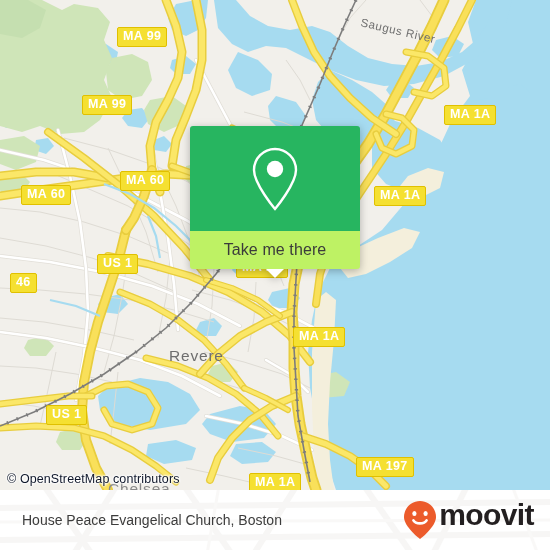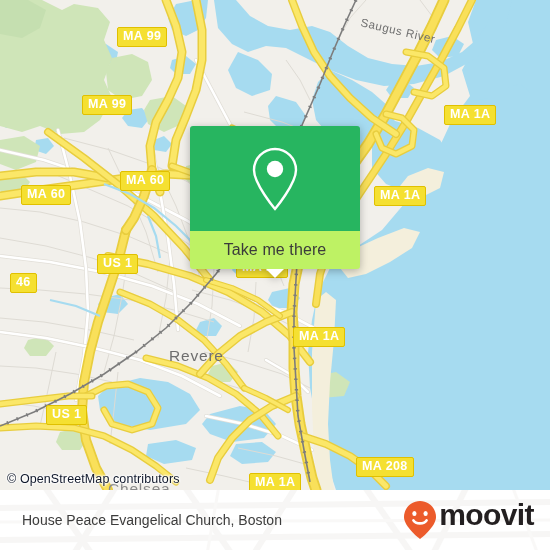--- a/index.html
+++ b/index.html
@@ -399,21 +399,21 @@
         <div style="position: absolute; left: 117px; top: 27px; background: rgb(245, 224, 49); color: rgb(255, 255, 255); border: 1.5px solid rgb(224, 192, 0); border-radius: 2px; padding: 1px 5px 2px; font-size: 12.5px; font-weight: bold; font-family: &quot;Liberation Sans&quot;, sans-serif; letter-spacing: 0.4px; line-height: 15px; white-space: nowrap; z-index: 20;">MA 99</div>
         <div style="position: absolute; left: 82px; top: 95px; background: rgb(245, 224, 49); color: rgb(255, 255, 255); border: 1.5px solid rgb(224, 192, 0); border-radius: 2px; padding: 1px 5px 2px; font-size: 12.5px; font-weight: bold; font-family: &quot;Liberation Sans&quot;, sans-serif; letter-spacing: 0.4px; line-height: 15px; white-space: nowrap; z-index: 20;">MA 99</div>
         <div style="position: absolute; left: 120px; top: 171px; background: rgb(245, 224, 49); color: rgb(255, 255, 255); border: 1.5px solid rgb(224, 192, 0); border-radius: 2px; padding: 1px 5px 2px; font-size: 12.5px; font-weight: bold; font-family: &quot;Liberation Sans&quot;, sans-serif; letter-spacing: 0.4px; line-height: 15px; white-space: nowrap; z-index: 20;">MA 60</div>
         <div style="position: absolute; left: 21px; top: 185px; background: rgb(245, 224, 49); color: rgb(255, 255, 255); border: 1.5px solid rgb(224, 192, 0); border-radius: 2px; padding: 1px 5px 2px; font-size: 12.5px; font-weight: bold; font-family: &quot;Liberation Sans&quot;, sans-serif; letter-spacing: 0.4px; line-height: 15px; white-space: nowrap; z-index: 20;">MA 60</div>
         <div style="position: absolute; left: 97px; top: 254px; background: rgb(245, 224, 49); color: rgb(255, 255, 255); border: 1.5px solid rgb(224, 192, 0); border-radius: 2px; padding: 1px 5px 2px; font-size: 12.5px; font-weight: bold; font-family: &quot;Liberation Sans&quot;, sans-serif; letter-spacing: 0.4px; line-height: 15px; white-space: nowrap; z-index: 20;">US 1</div>
         <div style="position: absolute; left: 10px; top: 273px; background: rgb(245, 224, 49); color: rgb(255, 255, 255); border: 1.5px solid rgb(224, 192, 0); border-radius: 2px; padding: 1px 5px 2px; font-size: 12.5px; font-weight: bold; font-family: &quot;Liberation Sans&quot;, sans-serif; letter-spacing: 0.4px; line-height: 15px; white-space: nowrap; z-index: 20;">46</div>
         <div style="position: absolute; left: 46px; top: 405px; background: rgb(245, 224, 49); color: rgb(255, 255, 255); border: 1.5px solid rgb(224, 192, 0); border-radius: 2px; padding: 1px 5px 2px; font-size: 12.5px; font-weight: bold; font-family: &quot;Liberation Sans&quot;, sans-serif; letter-spacing: 0.4px; line-height: 15px; white-space: nowrap; z-index: 20;">US 1</div>
         <div style="position: absolute; left: 444px; top: 105px; background: rgb(245, 224, 49); color: rgb(255, 255, 255); border: 1.5px solid rgb(224, 192, 0); border-radius: 2px; padding: 1px 5px 2px; font-size: 12.5px; font-weight: bold; font-family: &quot;Liberation Sans&quot;, sans-serif; letter-spacing: 0.4px; line-height: 15px; white-space: nowrap; z-index: 20;">MA 1A</div>
         <div style="position: absolute; left: 374px; top: 186px; background: rgb(245, 224, 49); color: rgb(255, 255, 255); border: 1.5px solid rgb(224, 192, 0); border-radius: 2px; padding: 1px 5px 2px; font-size: 12.5px; font-weight: bold; font-family: &quot;Liberation Sans&quot;, sans-serif; letter-spacing: 0.4px; line-height: 15px; white-space: nowrap; z-index: 20;">MA 1A</div>
         <div style="position: absolute; left: 293px; top: 327px; background: rgb(245, 224, 49); color: rgb(255, 255, 255); border: 1.5px solid rgb(224, 192, 0); border-radius: 2px; padding: 1px 5px 2px; font-size: 12.5px; font-weight: bold; font-family: &quot;Liberation Sans&quot;, sans-serif; letter-spacing: 0.4px; line-height: 15px; white-space: nowrap; z-index: 20;">MA 1A</div>
-        <div style="position: absolute; left: 356px; top: 457px; background: rgb(245, 224, 49); color: rgb(255, 255, 255); border: 1.5px solid rgb(224, 192, 0); border-radius: 2px; padding: 1px 5px 2px; font-size: 12.5px; font-weight: bold; font-family: &quot;Liberation Sans&quot;, sans-serif; letter-spacing: 0.4px; line-height: 15px; white-space: nowrap; z-index: 20;">MA 208</div>
+        <div style="position: absolute; left: 356px; top: 457px; background: rgb(245, 224, 49); color: rgb(255, 255, 255); border: 1.5px solid rgb(224, 192, 0); border-radius: 2px; padding: 1px 5px 2px; font-size: 12.5px; font-weight: bold; font-family: &quot;Liberation Sans&quot;, sans-serif; letter-spacing: 0.4px; line-height: 15px; white-space: nowrap; z-index: 20;">MA 197</div>
         <div style="position: absolute; left: 236px; top: 258px; background: rgb(245, 224, 49); color: rgb(255, 255, 255); border: 1.5px solid rgb(224, 192, 0); border-radius: 2px; padding: 1px 5px 2px; font-size: 12.5px; font-weight: bold; font-family: &quot;Liberation Sans&quot;, sans-serif; letter-spacing: 0.4px; line-height: 15px; white-space: nowrap; z-index: 20;">MA 1A</div>
         <div style="position: absolute; left: 249px; top: 473px; background: rgb(245, 224, 49); color: rgb(255, 255, 255); border: 1.5px solid rgb(224, 192, 0); border-radius: 2px; padding: 1px 5px 2px; font-size: 12.5px; font-weight: bold; font-family: &quot;Liberation Sans&quot;, sans-serif; letter-spacing: 0.4px; line-height: 15px; white-space: nowrap; z-index: 20;">MA 1A</div>
       </div>
 
     <div id="attribution">© OpenStreetMap contributors</div>
   </div>
 
   <div id="popup">
     <div id="popup-head">
       <svg id="popup-pin" width="52" height="66" viewBox="0 0 52 66">

